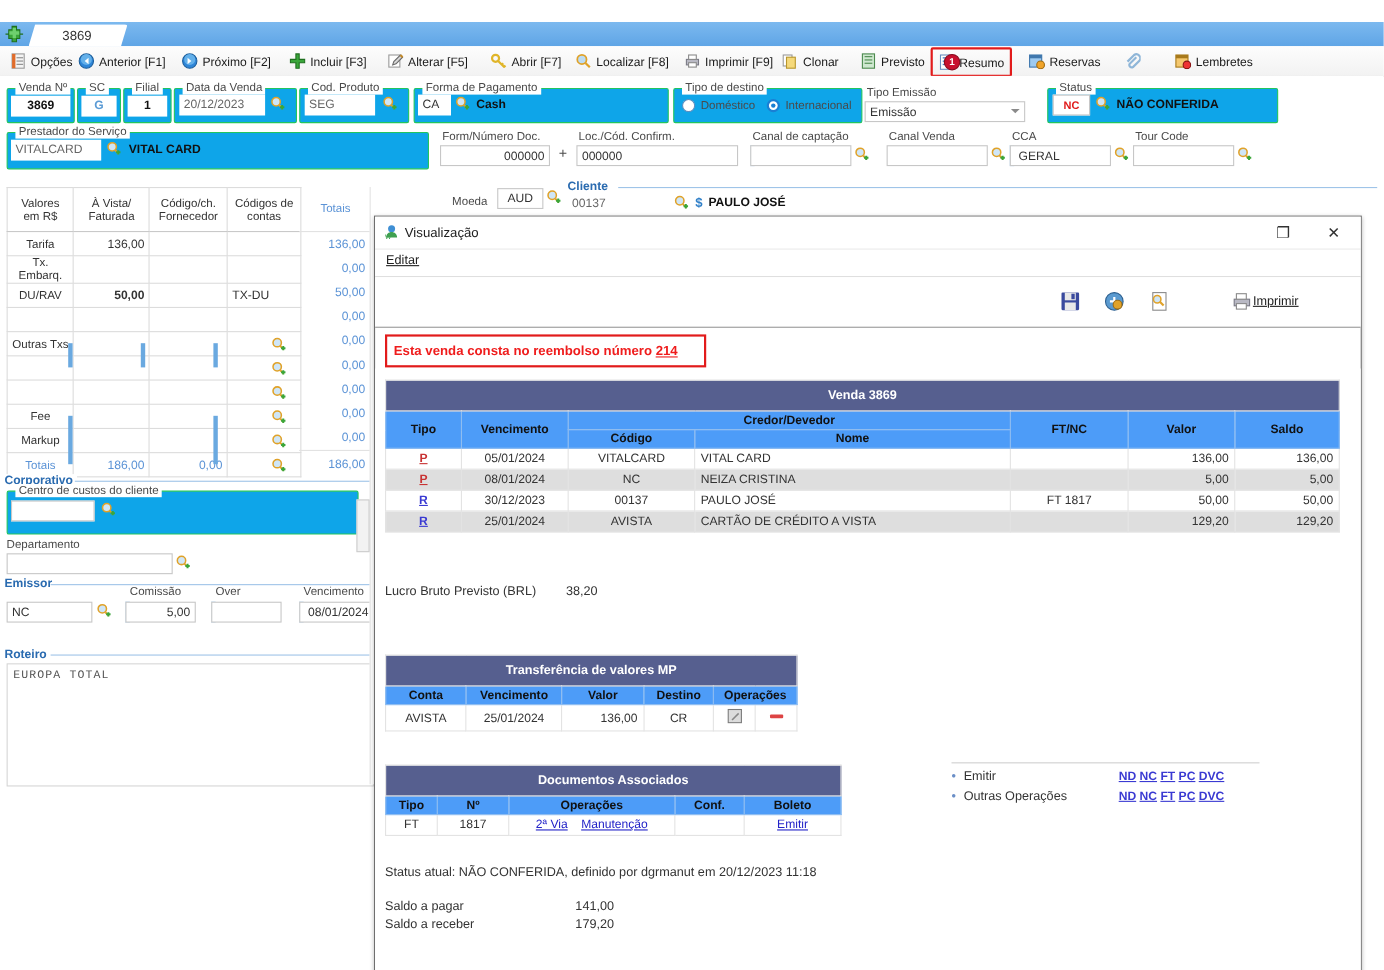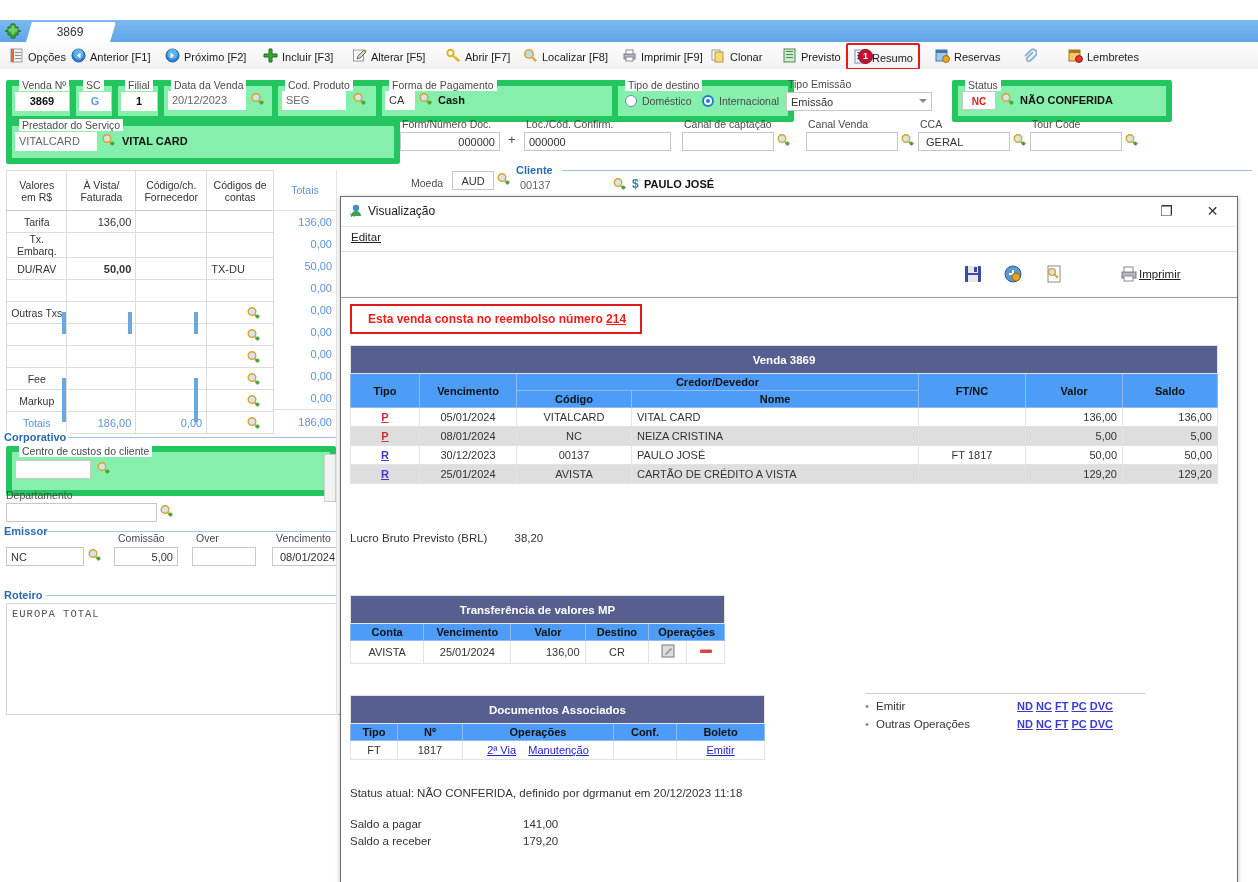--- a/index.html
+++ b/index.html
@@ -27,21 +27,21 @@
     gap:4px;font-size:11px;color:#1a1a1a;white-space:nowrap;padding:0 3px;}
   .tbtn .lbl{position:relative;top:1px;}
   .ico{width:15px;height:15px;flex:0 0 15px;display:block;}
   .resumo-box{border:2px solid #e21b1b;border-radius:2px;padding:0 5px;top:1px;height:23px;}
   .badge1{position:absolute;left:10px;top:4px;width:13px;height:13px;border-radius:50%;
     background:#c8102e;color:#fff;font-size:9px;font-weight:bold;line-height:13px;
     text-align:center;border:1px solid #8a0b1f;z-index:5;}
 
   
   .form{position:absolute;left:0;top:49px;width:1258px;height:833px;background:#fff;}
-  .grp{position:absolute;border:6px solid #22c55e;border-radius:2px;background:#86efac;}
+  .grp{position:absolute;border:1px solid #22c55e;border-radius:2px;background:#0ea5e9;}
   .grp > .cap{position:absolute;top:-7px;left:7px;background:#fff;padding:0 3px;
     font-size:10.5px;color:#4a4a4a;white-space:nowrap;}
   .fld{position:absolute;border:1px solid #c7c7c7;background:#fff;height:19px;
     line-height:19px;font-size:11px;padding:0 4px;box-sizing:border-box;color:#333;
     overflow:hidden;white-space:nowrap;}
   .fld.gray{color:#666;}
   .fld.bold{font-weight:bold;color:#111;}
   .fld.center{text-align:center;}
   .fld.right{text-align:right;}
   .fld.redv{color:#e01b1b;font-weight:bold;font-size:10px;text-align:center;}
@@ -92,21 +92,21 @@
   .win-btn{position:absolute;top:0;width:45px;height:28px;text-align:center;
     font-size:14px;color:#333;line-height:28px;}
   .dlg-menu{position:relative;height:24px;border-bottom:1px solid #dcdcdc;background:#fff;}
   .dlg-menu .mi{position:absolute;left:10px;top:4px;font-size:11.5px;color:#222;}
   .dlg-menu .mi u{text-decoration:underline;}
   .dlg-tools{position:relative;height:45px;background:#fff;border-bottom:1px solid #9a9a9a;}
   .tool-ic{position:absolute;top:12px;width:20px;height:20px;}
 
   .warnbox{position:absolute;left:350px;top:284px;width:292px;height:30px;
     border:2px solid #e21b1b;background:#fff;box-sizing:border-box;
-    display:flex;align-items:center;padding-left:16px;}
+    display:flex;align-items:center;padding-left:6px;}
   .warnbox span{font-size:12px;font-weight:bold;color:#ef1c1c;}
   .warnbox u{text-decoration:underline;}
 
   .dlg-body{position:absolute;left:341px;top:315px;width:896px;height:559px;
     background:#fff;overflow:hidden;}
 
   table.rpt{border-collapse:collapse;}
   .rpt .title{background:#565f8f;color:#fff;font-weight:bold;font-size:11.5px;
     text-align:center;height:21px;}
   .rpt th{background:#4d9cf8;color:#111;font-weight:bold;font-size:11px;

